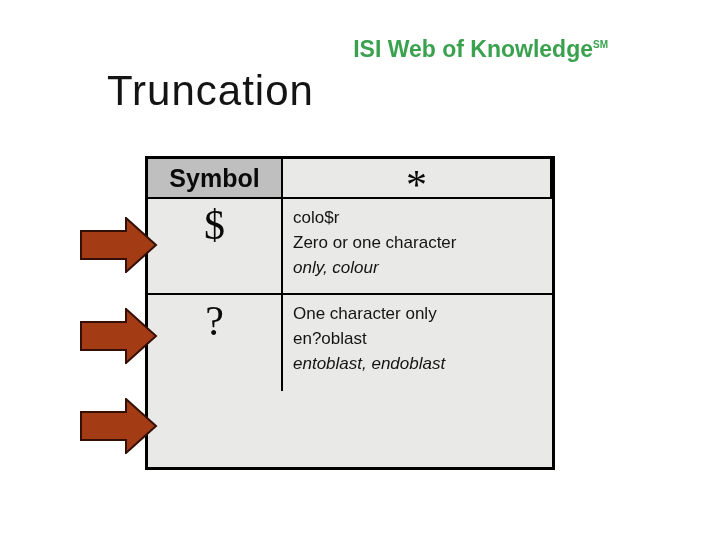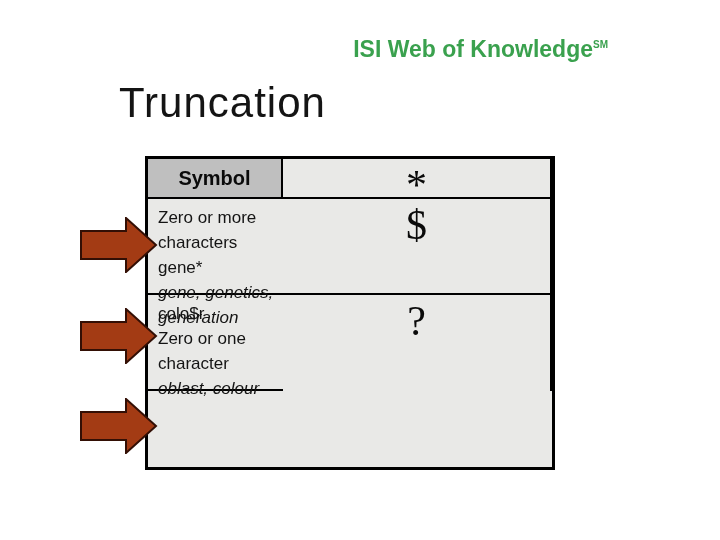--- a/index.html
+++ b/index.html
@@ -8,36 +8,36 @@
     background:#ffffff; overflow:hidden;
     font-family:"Liberation Sans", sans-serif;
   }
   .logo {
     position:absolute; top:36px; right:6px;
     font-size:23px; font-weight:bold; color:#3aa14e;
     letter-spacing:0px; white-space:nowrap;
   }
   .logo sup { font-size:10px; font-weight:bold; }
   .title {
-    position:absolute; left:103px; top:63px; margin:16px;
+    position:absolute; left:103px; top:63px; margin:4px;
     font-size:42px; font-weight:normal; color:#141414;
     letter-spacing:1px;
   }
   .truncation-table {
     position:absolute; left:145px; top:156px; width:410px; height:314px;
     box-sizing:border-box; border:3px solid #000; background:#e9e9e7;
     display:grid; grid-template-columns:135px 1fr;
     grid-template-rows:40px 96px 96px 1fr;
   }
   .cell { box-sizing:border-box; border-right:2px solid #000; border-bottom:2px solid #000; }
   .cell.last-col { border-right:none; }
   .cell.last-row { border-bottom:none; }
   .header-cell {
     background:#bfbfbf; display:flex; align-items:center; justify-content:center;
-    font-size:20px; font-weight:bold; color:#0a0a0a;
+    font-size:25px; font-weight:bold; color:#0a0a0a;
   }
   .symbol-cell {
     font-family:"Liberation Serif", serif; font-size:42px; color:#0a0a0a;
     text-align:center; padding-top:3px; line-height:1.1;
   }
   .desc-cell { padding:6px 8px 0 10px; font-size:17px; line-height:25px; color:#141414; }
   .desc-cell .results { font-style:italic; }
   .arrow { position:absolute; left:80px; width:78px; height:56px; }
   .arrow polygon { fill:#a33b14; stroke:#330f05; stroke-width:2; }
   .arrow-1 { top:217px; }
@@ -50,34 +50,34 @@
 <div class="canvas">
 
   <div class="logo"><span>ISI Web of Knowledge</span><sup>SM</sup></div>
 
   <h1 class="title">Truncation</h1>
 
   <div class="truncation-table">
     <div class="cell header-cell">Symbol</div>
 
     <div class="cell symbol-cell">*</div>
-    <div class="cell desc-cell last-col">
-      <div>Zero or more characters</div>
-      <div>gene*</div>
-      <div class="results">gene, genetics, generation</div>
-    </div>
 
     <div class="cell symbol-cell">$</div>
     <div class="cell desc-cell last-col">
       <div>colo$r</div>
       <div>Zero or one character</div>
-      <div class="results">oblast, colour</div>
+      <div class="results">only, colour</div>
     </div>
 
     <div class="cell symbol-cell last-row">?</div>
+    <div class="cell desc-cell last-col last-row">
+      <div>One character only</div>
+      <div>en?oblast</div>
+      <div class="results">entoblast, endoblast</div>
+    </div>
   </div>
 
   <svg class="arrow arrow-1" viewBox="0 0 78 56">
     <polygon points="1,14 46,14 46,1 76,28 46,55 46,42 1,42"></polygon>
   </svg>
   <svg class="arrow arrow-2" viewBox="0 0 78 56">
     <polygon points="1,14 46,14 46,1 76,28 46,55 46,42 1,42"></polygon>
   </svg>
   <svg class="arrow arrow-3" viewBox="0 0 78 56">
     <polygon points="1,14 46,14 46,1 76,28 46,55 46,42 1,42"></polygon>

